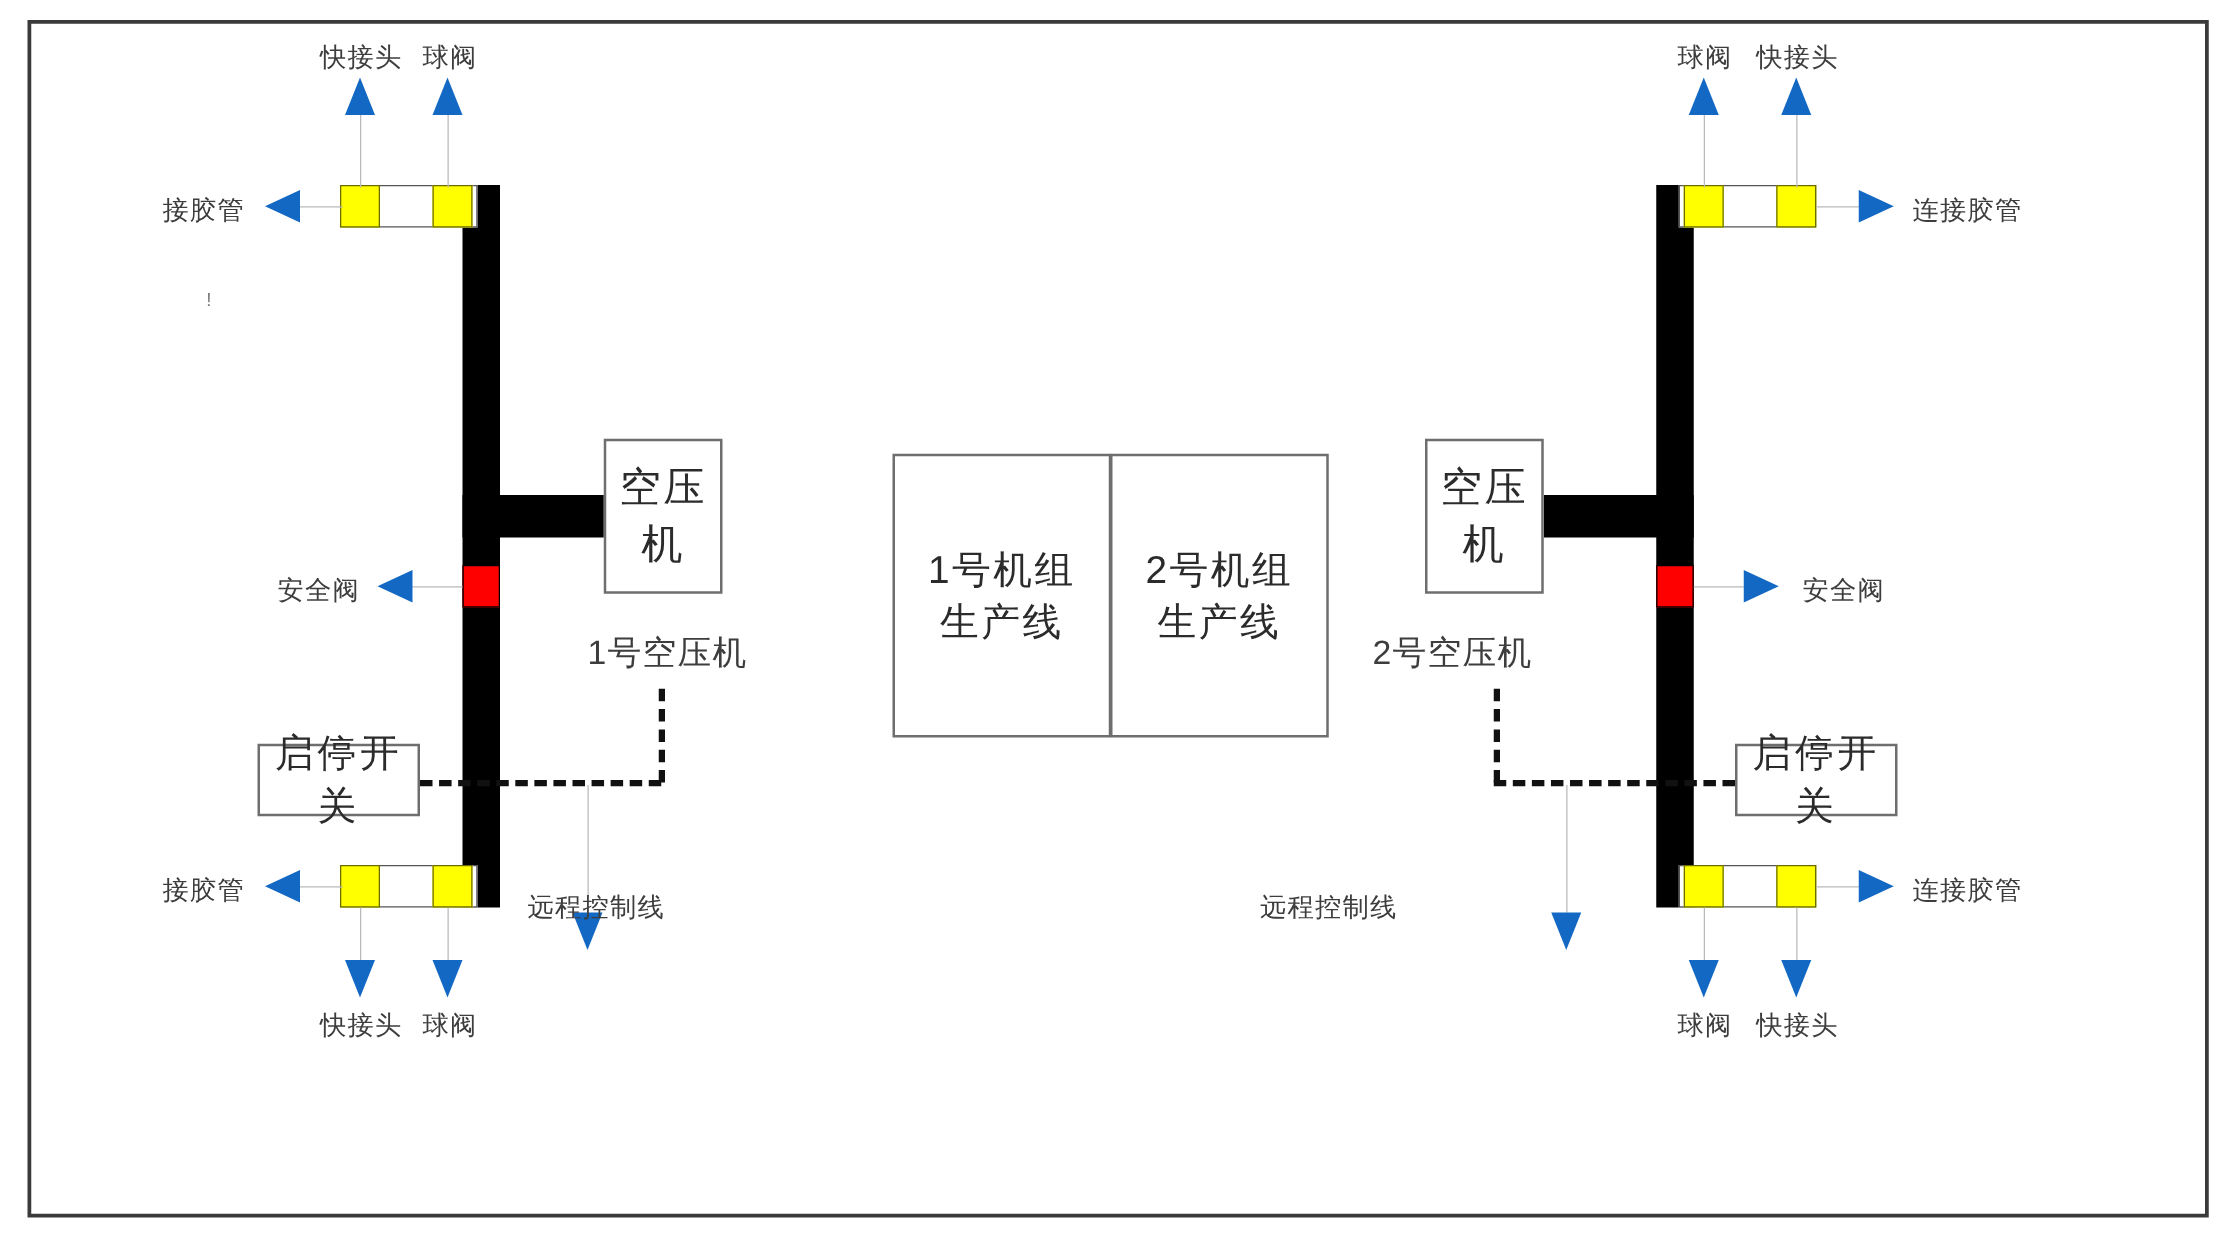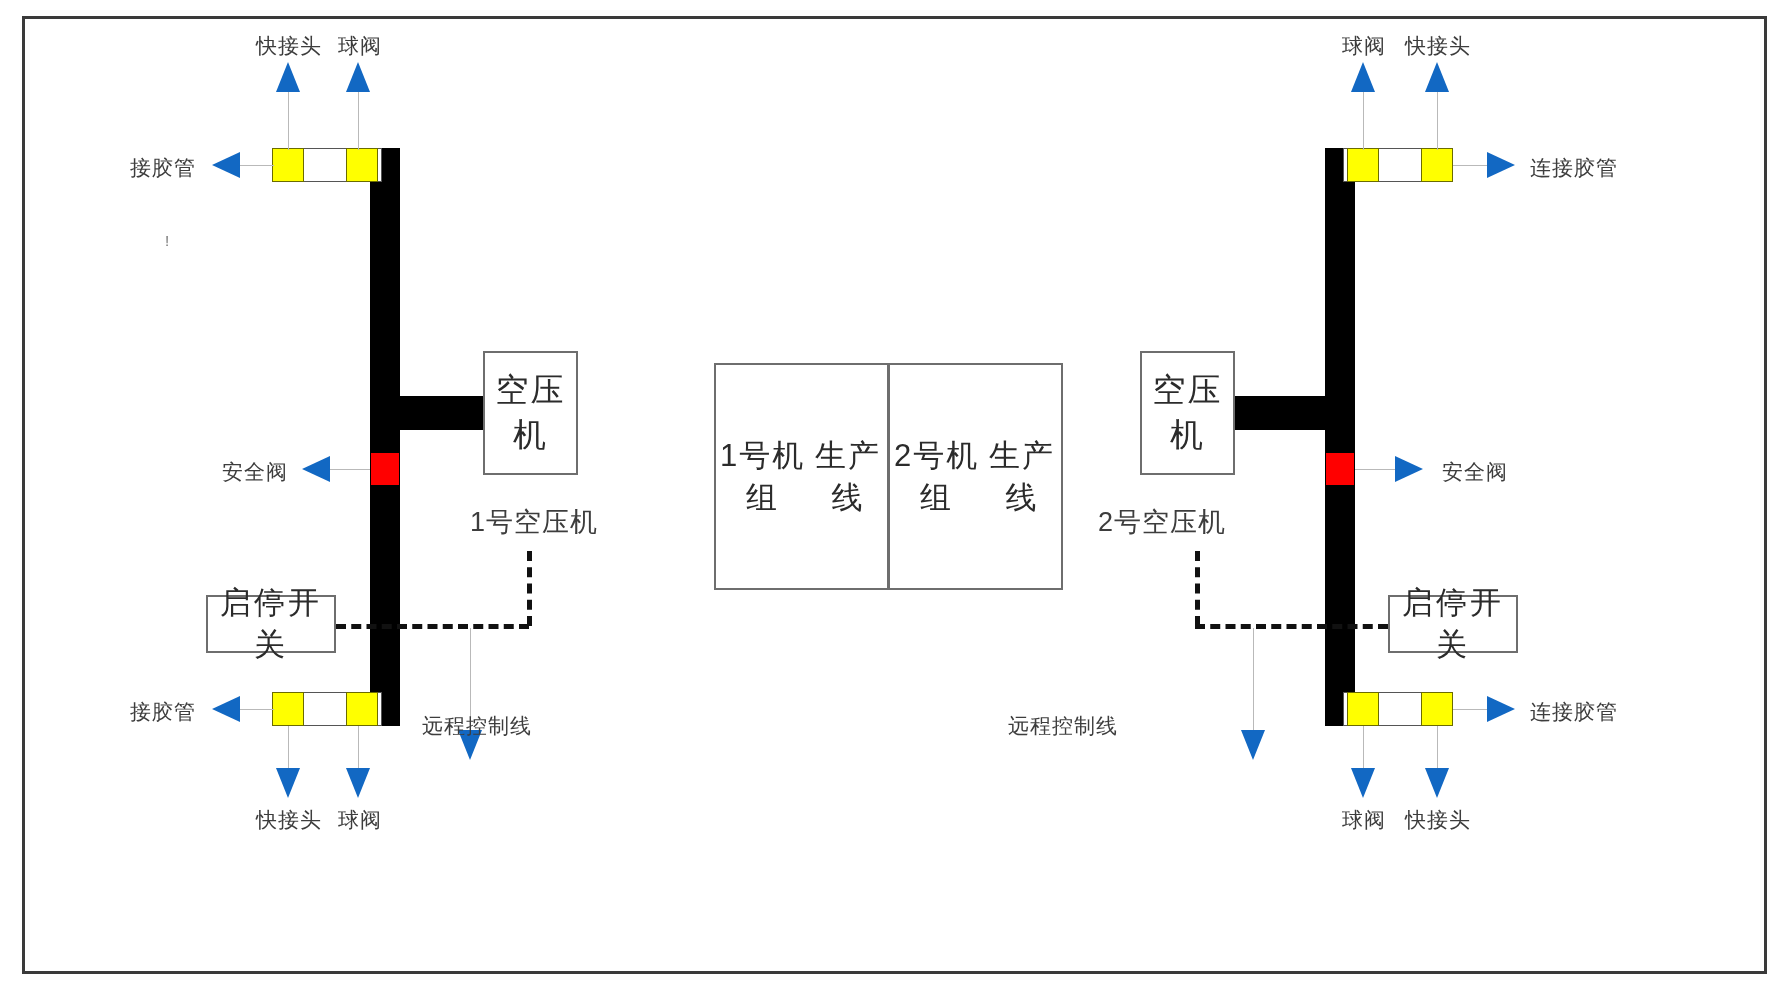--- a/index.html
+++ b/index.html
@@ -8,21 +8,21 @@
   #frame{position:absolute;left:22px;top:16px;width:1745px;height:958px;border:3px solid #3a3a3a;background:#ffffff;box-sizing:border-box;}
   .canvas{position:absolute;left:0;top:0;width:1789px;height:996px;}
   .pipe{position:absolute;background:#000000;}
   .valve-red{position:absolute;background:#ff0000;border:1px solid #000;box-sizing:border-box;}
   .fitting{position:absolute;box-sizing:border-box;border:1px solid #555;background:#ffffff;}
   .fit-yellow{position:absolute;background:#ffff00;border:1px solid #6b6b00;box-sizing:border-box;}
   .box{position:absolute;box-sizing:border-box;border:2px solid #6e6e6e;background:#ffffff;
        display:flex;align-items:center;justify-content:center;text-align:center;color:#2b2b2b;}
   .box.machine{font-size:33px;letter-spacing:2px;}
   .box.switch{font-size:31px;letter-spacing:3px;}
-  .box.line{font-size:31px;line-height:1.35;flex-direction:row;letter-spacing:2px;}
+  .box.line{font-size:31px;line-height:1.35;flex-direction:column;letter-spacing:2px;}
   .lbl{position:absolute;color:#3d3d3d;white-space:nowrap;}
   .lbl.sm{font-size:21px;letter-spacing:1px;}
   .lbl.md{font-size:27px;letter-spacing:1px;}
   .leader{position:absolute;background:#b9b9b9;}
   .leader.v{width:1px;}
   .leader.h{height:1px;}
   .dot-h{position:absolute;height:0;border-top:5px dashed #111;}
   .dot-v{position:absolute;width:0;border-left:5px dashed #111;}
   .arrow{position:absolute;width:0;height:0;}
   .arrow.up{border-left:12px solid transparent;border-right:12px solid transparent;border-bottom:30px solid #1268c3;}

